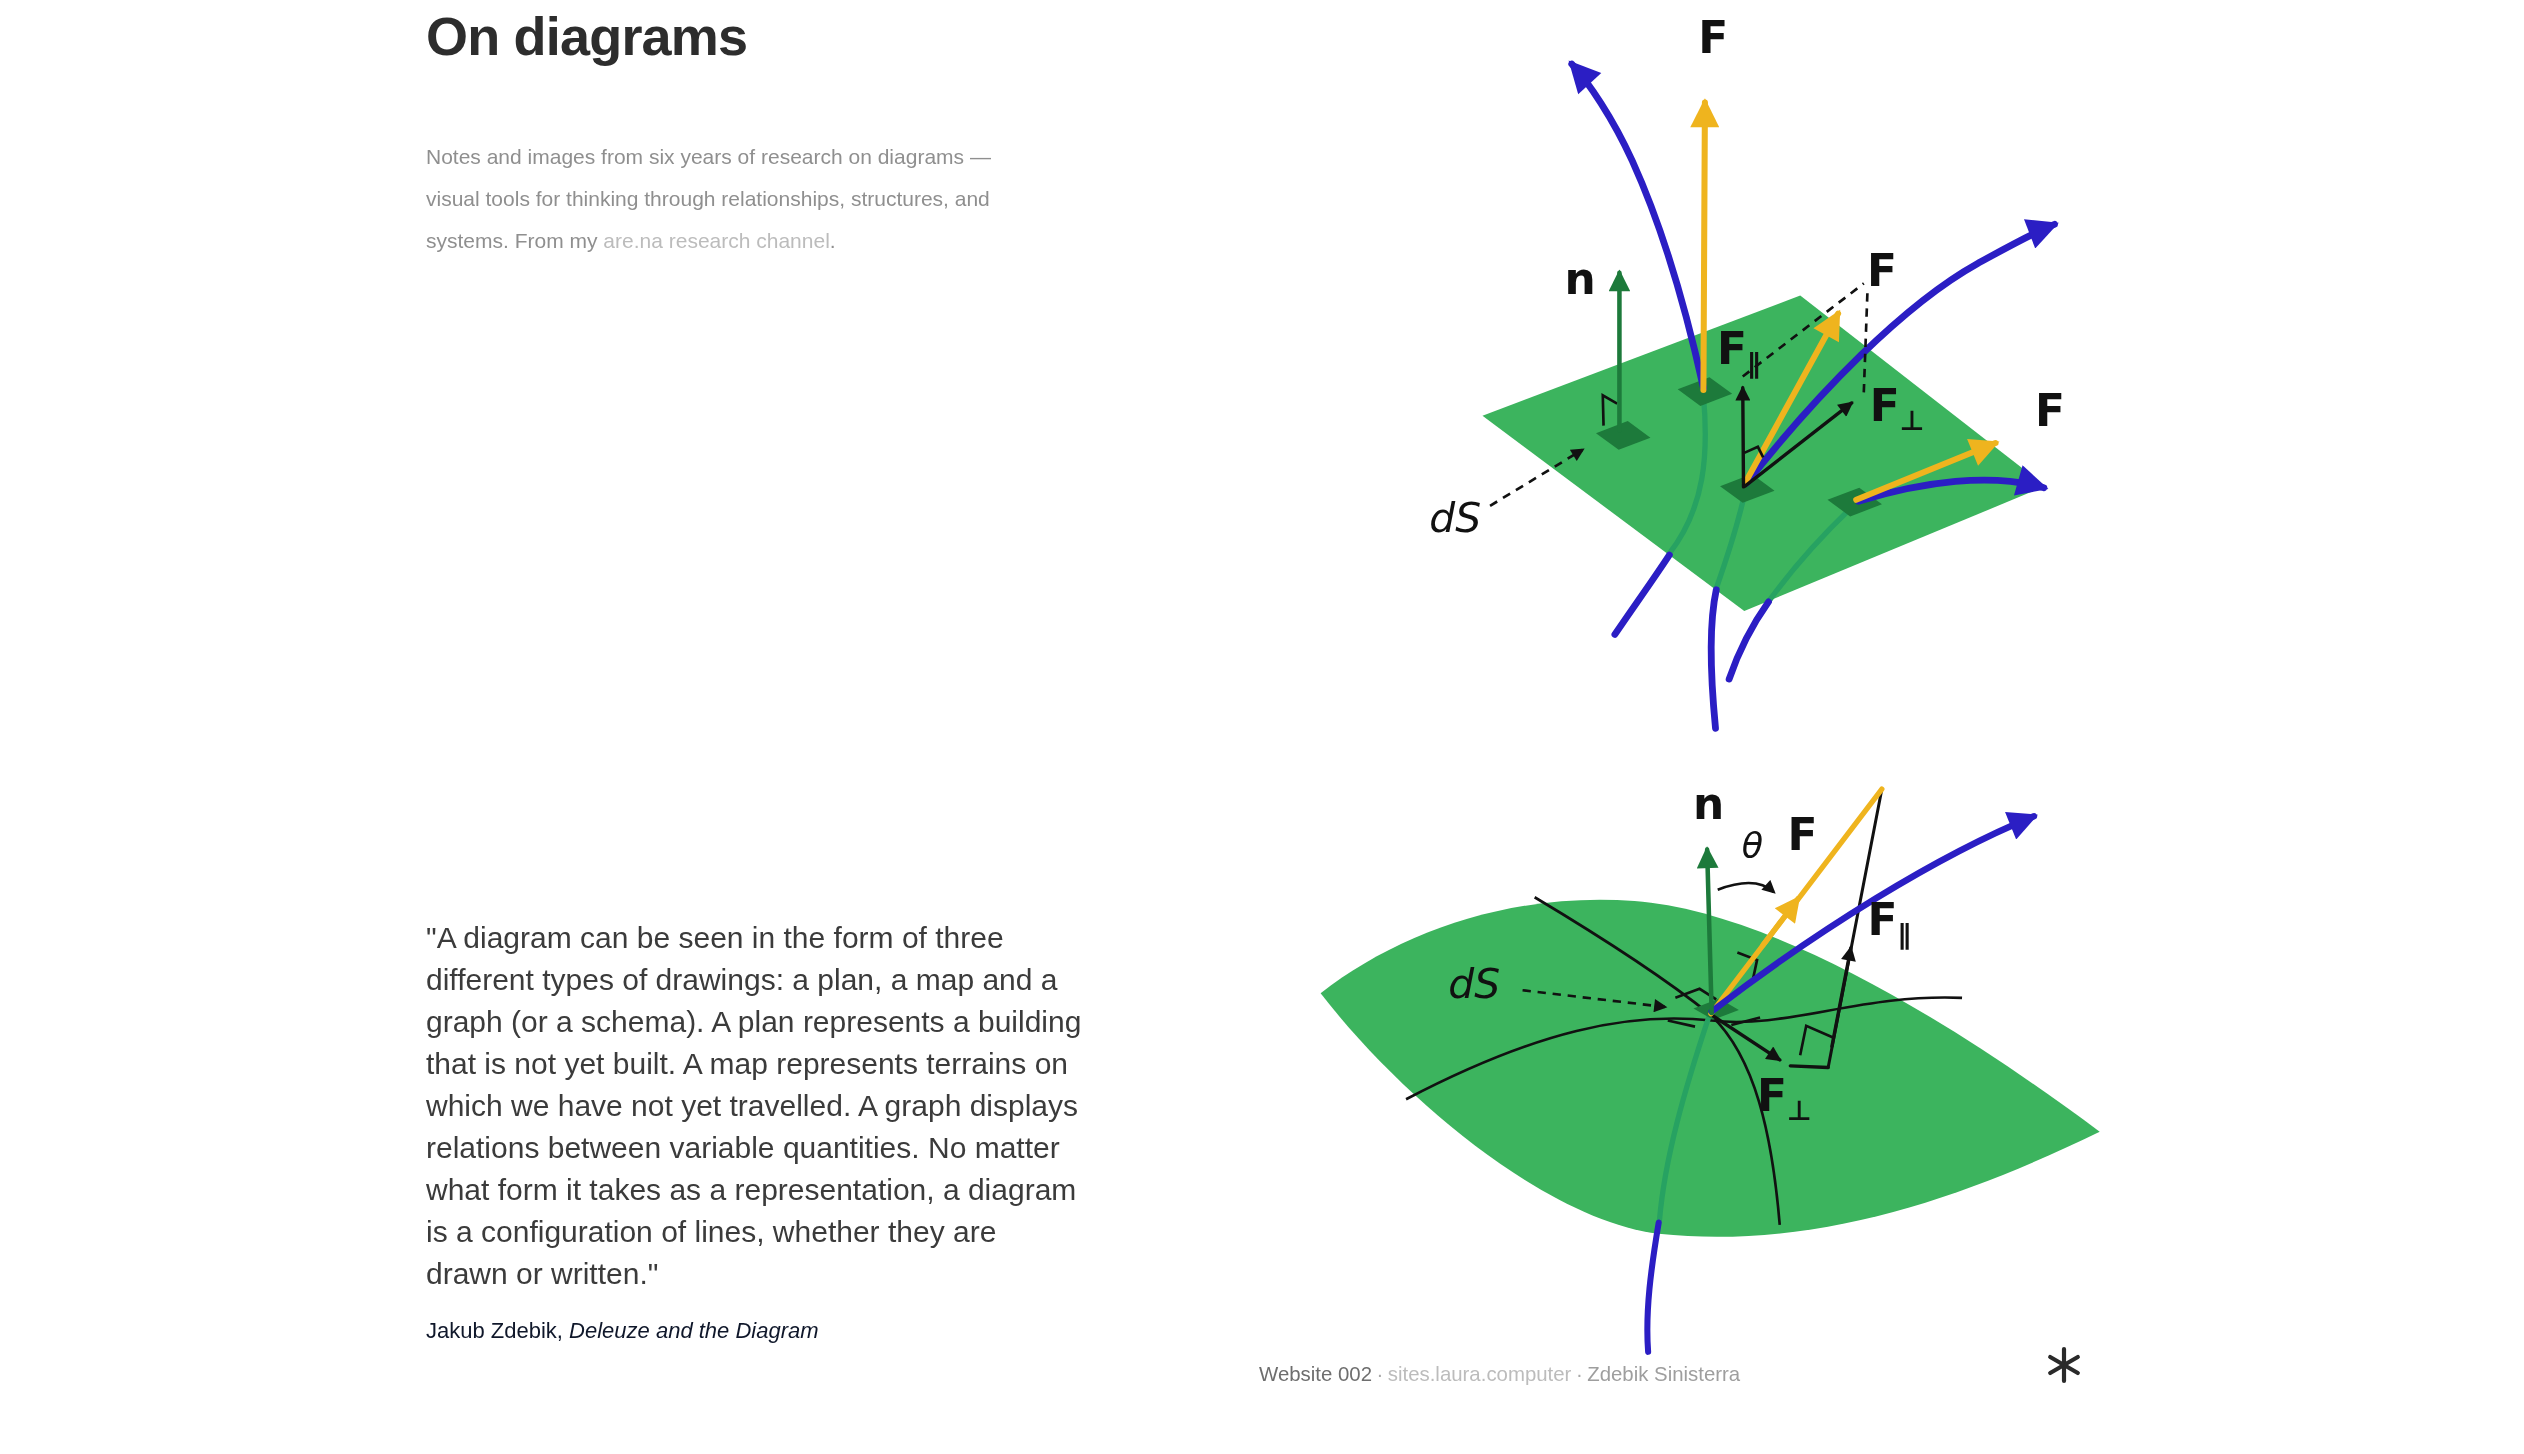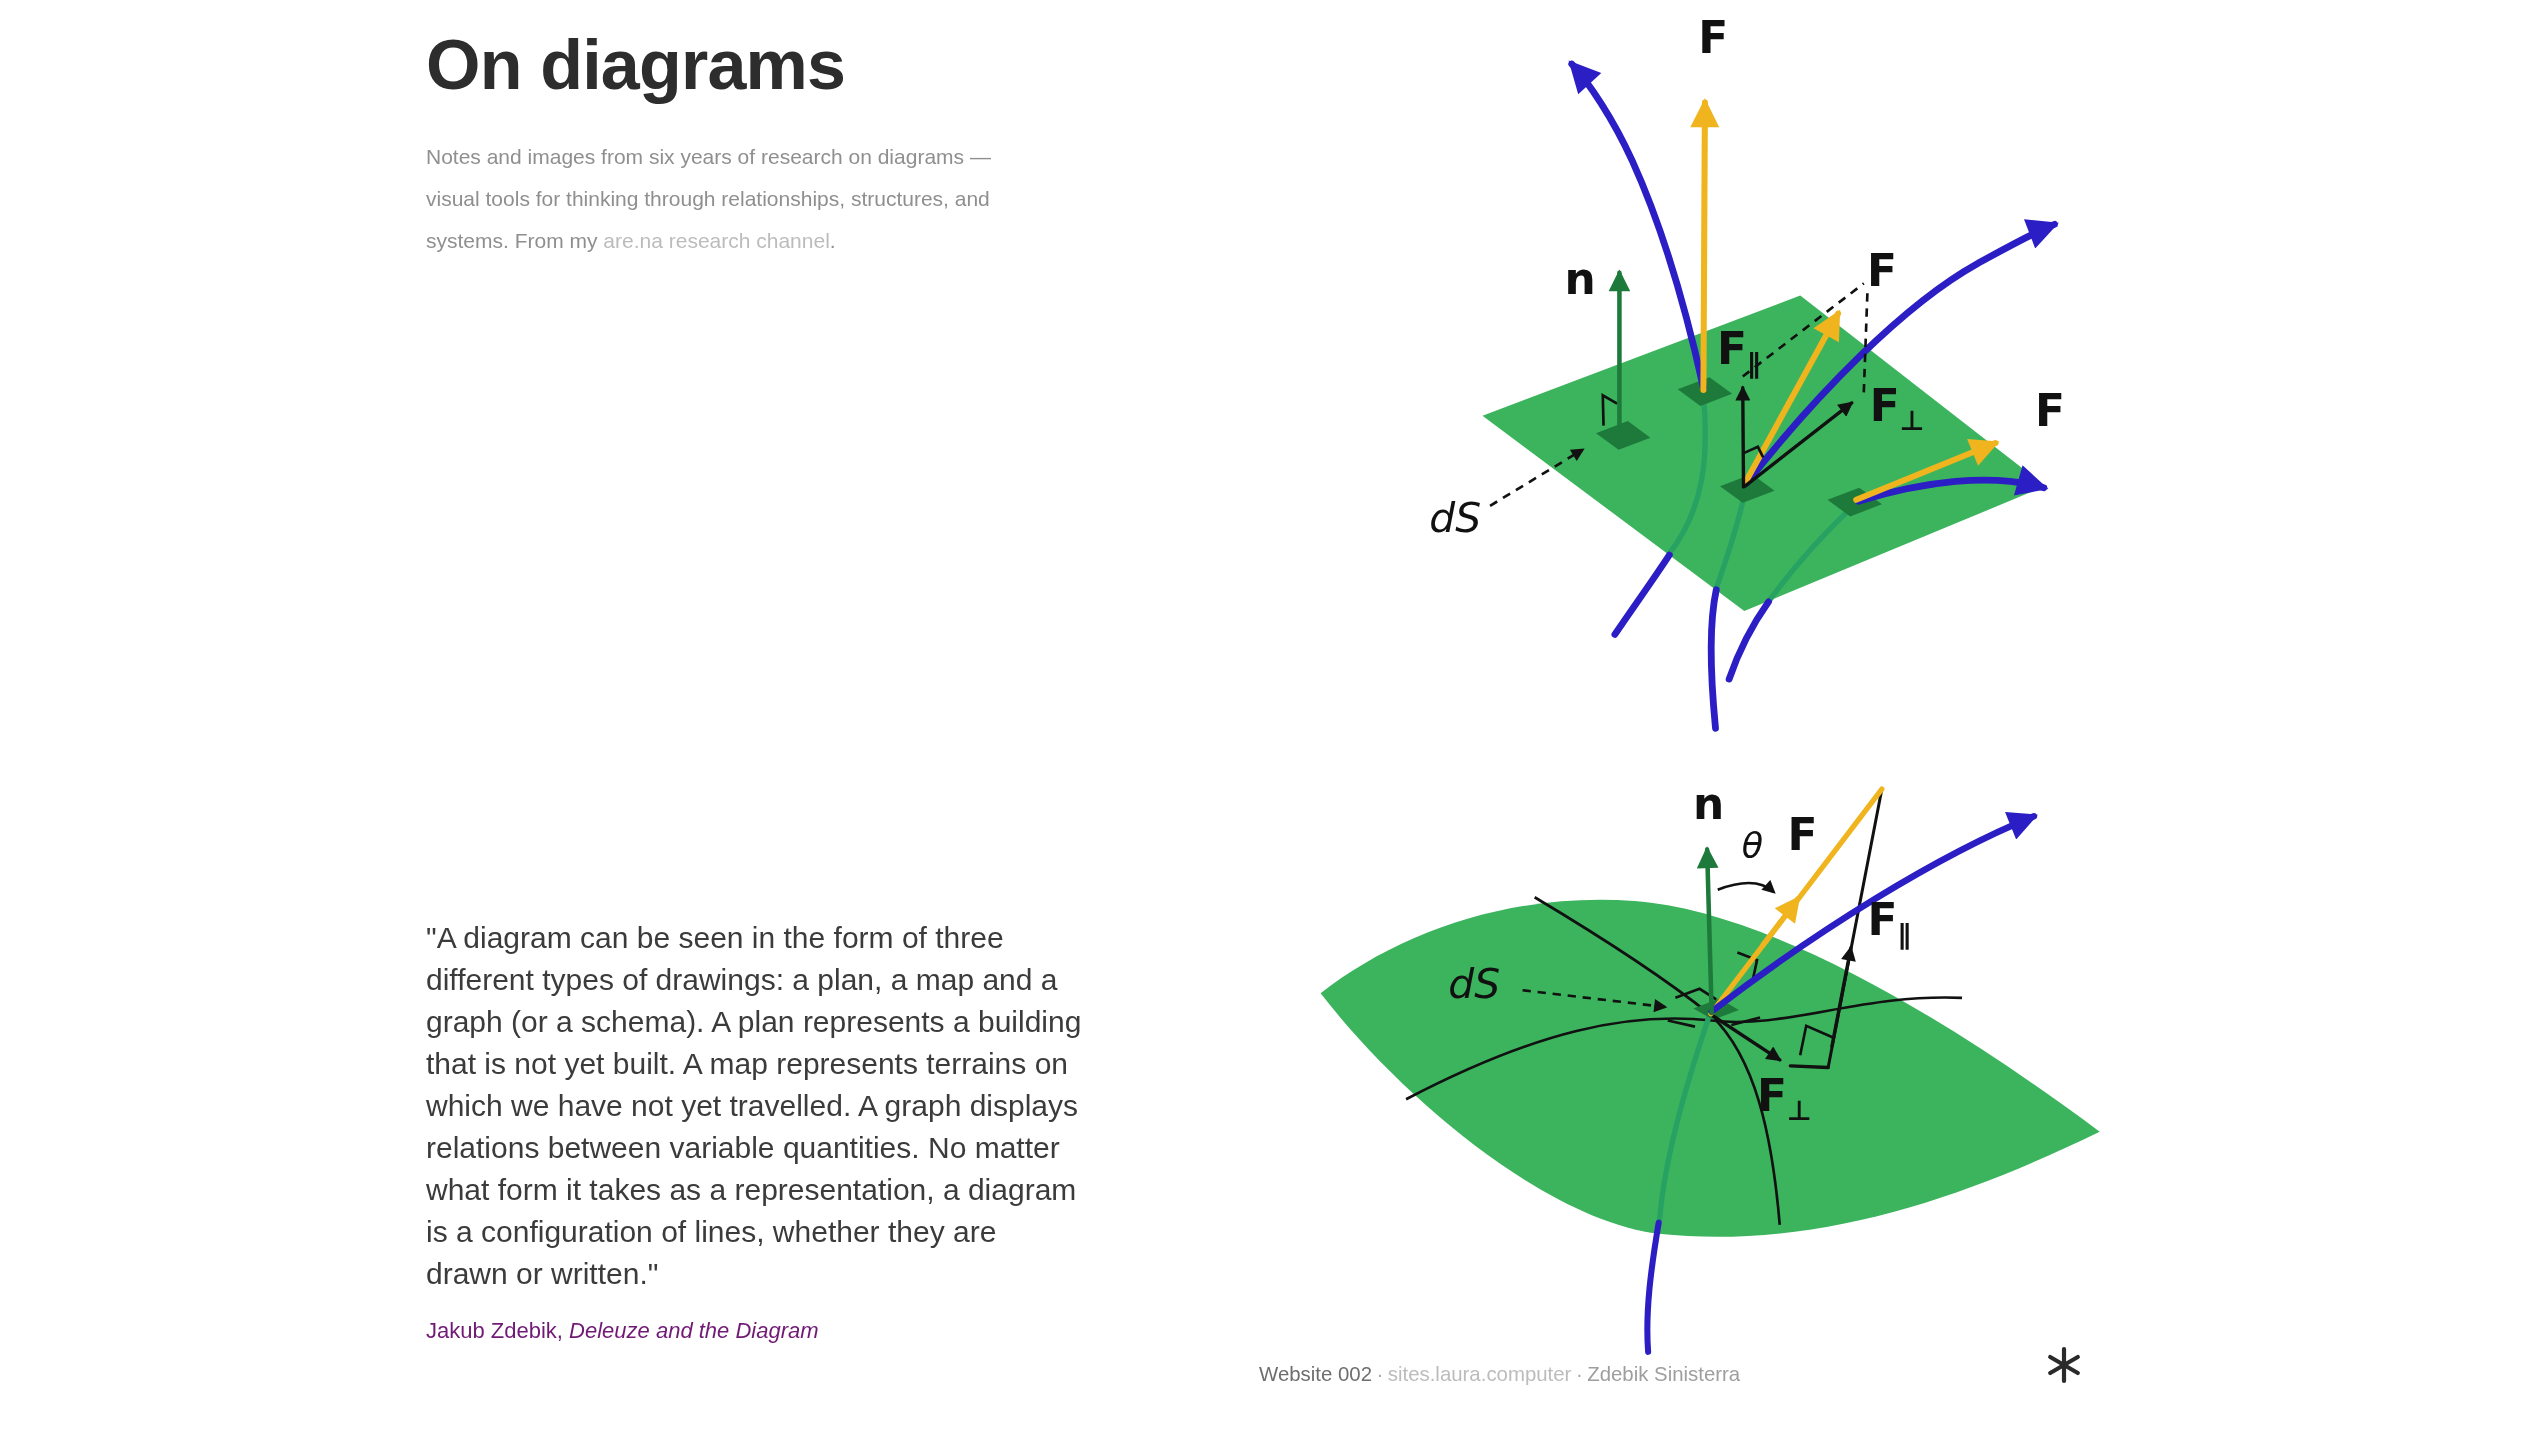--- a/index.html
+++ b/index.html
@@ -1,25 +1,25 @@
 <!DOCTYPE html>
 <html lang="en" style="font-size:12px"><head>
 <meta charset="utf-8">
 <style>
   html,body{margin:0;padding:0;background:#ffffff;}
   .canvas{position:relative;width:2525px;height:1455px;background:#ffffff;overflow:hidden;
           font-family:"Liberation Sans",sans-serif;}
-  .page-title{position:absolute;left:426px;top:25px;font-size:70px;font-weight:700;
+  .page-title{position:absolute;left:426px;top:5px;font-size:54px;font-weight:700;
               color:#2d2d2d;letter-spacing:-0.8px;margin:0;}
   .intro{position:absolute;left:426px;top:136px;width:615px;font-size:21px;line-height:42px;
          color:#8f8f8f;margin:0;}
   .intro a{color:#bcbcbc;text-decoration:none;cursor:pointer;}
   .quote{position:absolute;left:426px;top:917px;width:660px;font-size:30px;line-height:42px;
          color:#3b3b3b;margin:0;}
-  .attribution{position:absolute;left:426px;top:1318px;font-size:22px;color:#701a75;margin:0;}
+  .attribution{position:absolute;left:426px;top:1318px;font-size:22px;color:#0f172a;margin:0;}
   .attribution i{font-style:italic;}
   .footer{position:absolute;left:1259px;top:1363px;font-size:20.4px;color:#9e9e9e;white-space:nowrap;}
   .footer .site-label{color:#6e6e6e;}
   .footer .dot{color:#a8a8a8;padding:0 4.5px;}
   .footer a{color:#bcbcbc;text-decoration:none;cursor:pointer;text-align:right;}
   .footer .author{color:#9e9e9e;}
   .diagram{position:absolute;}
   .d1{left:1408px;top:7.6px;}
   .d2{left:1309px;top:780px;}
   .asterisk{position:absolute;left:2045px;top:1346px;}

